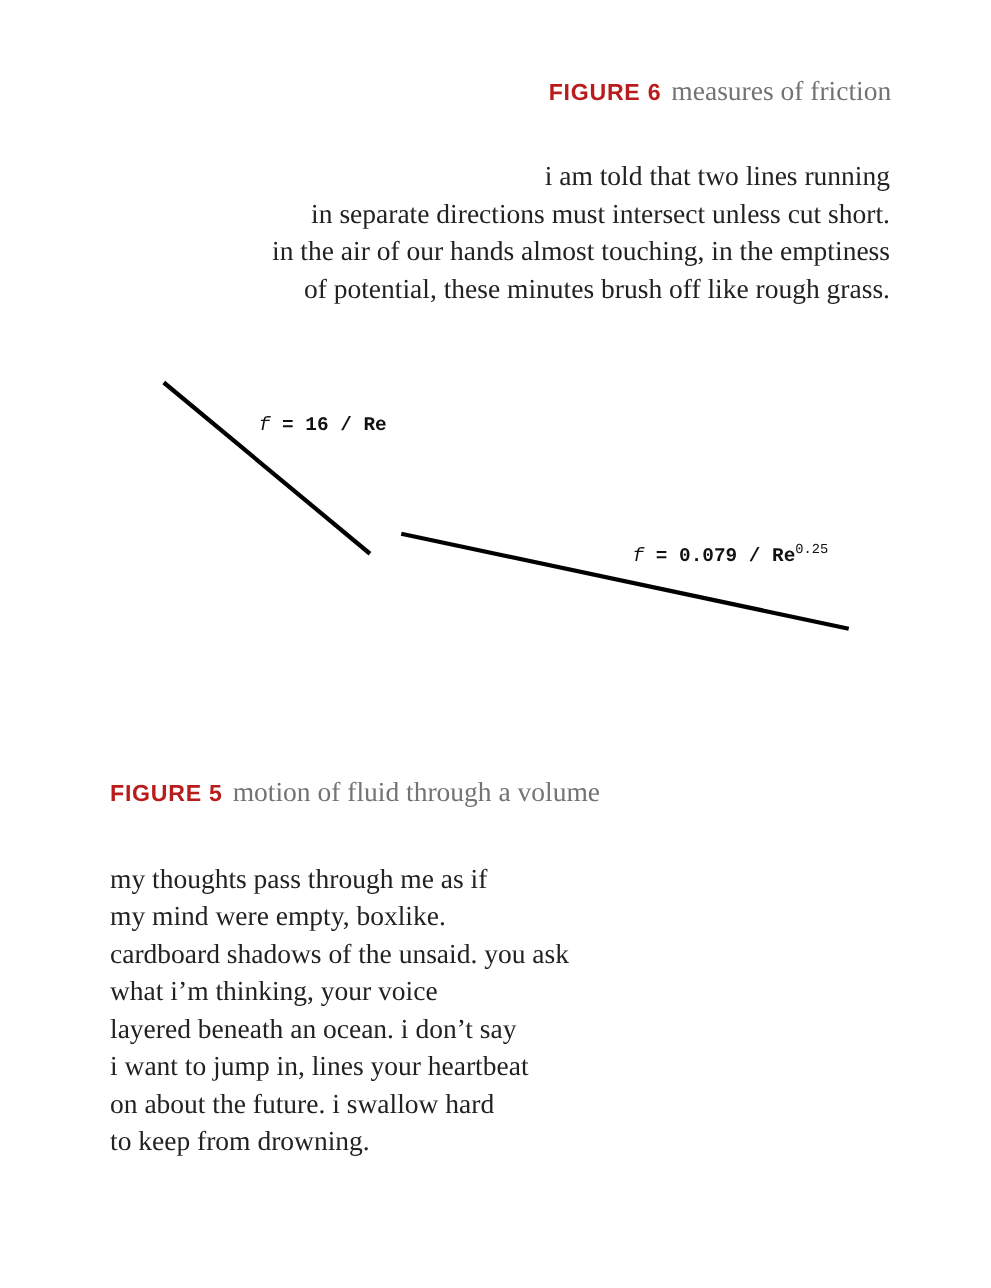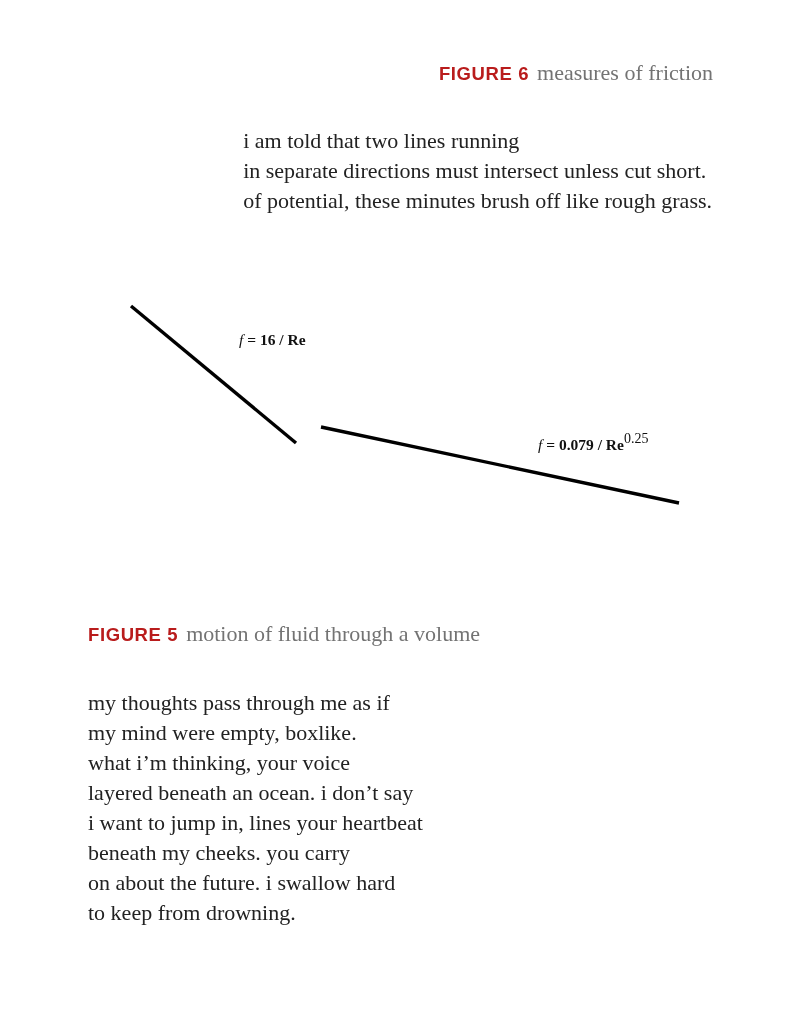--- a/index.html
+++ b/index.html
@@ -46,49 +46,49 @@
       line-height: 30px;
       color: #222;
     }
     .stanza .line {
       display: block;
       white-space: nowrap;
     }
     #stanza-1 {
       right: 81px;
       top: 126px;
+      text-align: right;
     }
     #stanza-2 {
       left: 88px;
       top: 688px;
       text-align: left;
     }
     #diagram {
       position: absolute;
       left: 0;
       top: 0;
       width: 793px;
       height: 1030px;
       pointer-events: none;
     }
     .eq {
       position: absolute;
-      font-family: Liberation Serif, serif;
+      font-family: Liberation Mono, monospace;
       font-weight: bold;
       font-size: 15.5px;
       color: #111;
       white-space: nowrap;
-      margin-left: 32px;
     }
     .eq .f {
       font-style: italic;
       font-weight: normal;
     }
     .eq sup {
-      font-size: 14px;
+      font-size: 11px;
       font-weight: normal;
       vertical-align: 7px;
       line-height: 0;
     }
     #eq-laminar {
       left: 207px;
       top: 331px;
     }
     #eq-turbulent {
       left: 506px;
@@ -98,38 +98,39 @@
 </head>
 <body>
 
 <div id="fig6-heading" class="fig-heading">
   <span class="label">FIGURE 6</span><span class="caption">measures of friction</span>
 </div>
 
 <div id="stanza-1" class="stanza">
   <span class="line">i am told that two lines running</span>
   <span class="line">in separate directions must intersect unless cut short.</span>
+  <span class="line">in the air of our hands almost touching, in the emptiness</span>
   <span class="line">of potential, these minutes brush off like rough grass.</span>
 </div>
 
 <svg id="diagram" viewBox="0 0 793 1030" xmlns="http://www.w3.org/2000/svg">
   <line id="line-laminar" x1="131" y1="306" x2="296" y2="443" stroke="#000000" stroke-width="3.4" stroke-linecap="butt"></line>
   <line id="line-turbulent" x1="321" y1="427" x2="679" y2="503" stroke="#000000" stroke-width="3.4" stroke-linecap="butt"></line>
 </svg>
 
 <div id="eq-laminar" class="eq"><span class="f">f</span><span> = 16 / Re</span></div>
 
 <div id="eq-turbulent" class="eq"><span class="f">f</span><span> = 0.079 / Re</span><sup>0.25</sup></div>
 
 <div id="fig5-heading" class="fig-heading">
   <span class="label">FIGURE 5</span><span class="caption">motion of fluid through a volume</span>
 </div>
 
 <div id="stanza-2" class="stanza">
   <span class="line">my thoughts pass through me as if</span>
   <span class="line">my mind were empty, boxlike.</span>
+  <span class="line">cardboard shadows of the unsaid. you ask</span>
   <span class="line">what i’m thinking, your voice</span>
   <span class="line">layered beneath an ocean. i don’t say</span>
   <span class="line">i want to jump in, lines your heartbeat</span>
-  <span class="line">beneath my cheeks. you carry</span>
   <span class="line">on about the future. i swallow hard</span>
   <span class="line">to keep from drowning.</span>
 </div>
 
 </body></html>

